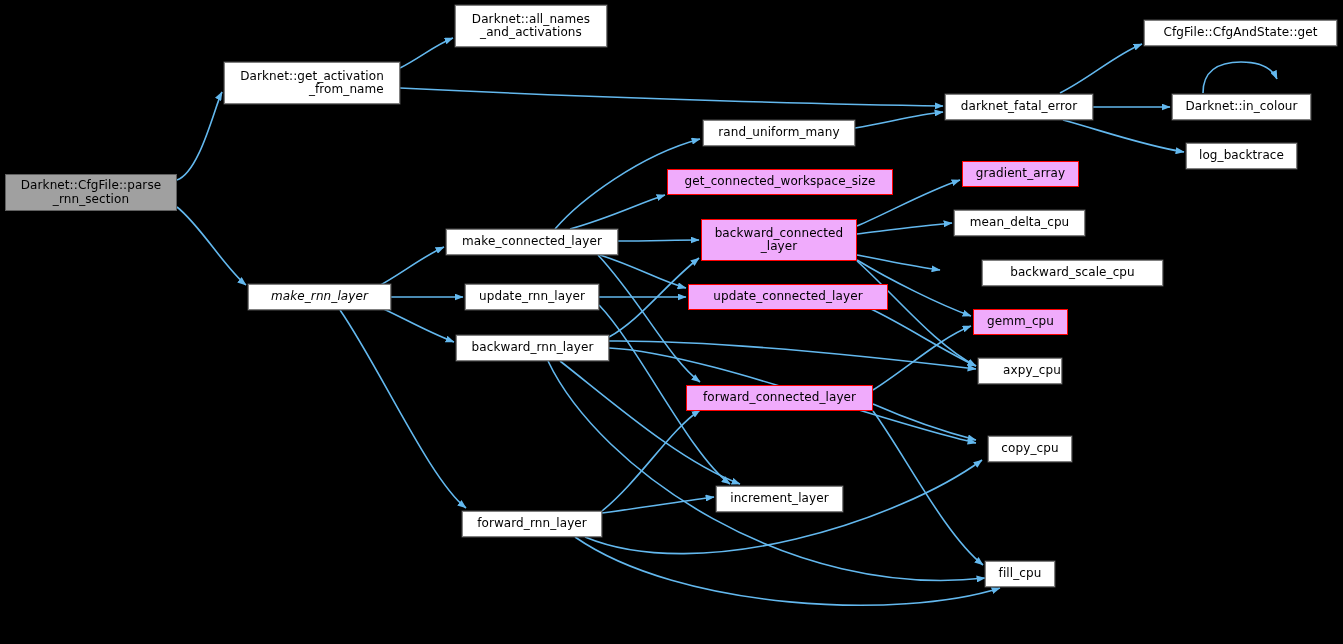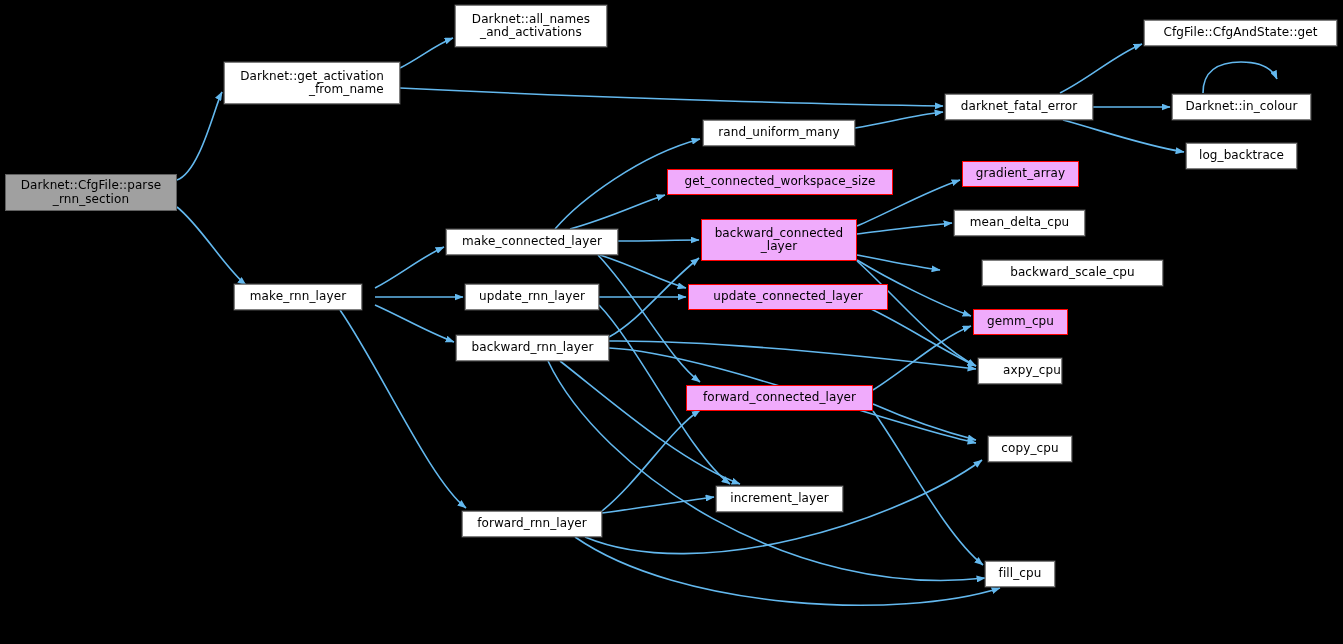--- a/index.html
+++ b/index.html
@@ -116,21 +116,21 @@
       <div class="node plain" style="left: 1172px; top: 94px; width: 139px; height: 26px;">Darknet::in_colour</div>
       <div class="node plain" style="left: 1186px; top: 143px; width: 111px; height: 26px;">log_backtrace</div>
       <div class="node plain" style="left: 703px; top: 120px; width: 152px; height: 26px;">rand_uniform_many</div>
       <div class="node redbox" style="left: 667px; top: 169px; width: 226px; height: 26px;">get_connected_workspace_size</div>
       <div class="node redbox" style="left: 962px; top: 161px; width: 117px; height: 26px;">gradient_array</div>
       <div class="node plain" style="left: 954px; top: 210px; width: 131px; height: 26px;">mean_delta_cpu</div>
       <div class="node plain" style="left: 446px; top: 229px; width: 172px; height: 26px;">make_connected_layer</div>
       <div class="node redbox" style="left: 701px; top: 219px; width: 156px; height: 42px;">backward_connected
 _layer</div>
       <div class="node plain" style="left: 936px; top: 260px; width: 181px; height: 26px; margin-left: 46px;">backward_scale_cpu</div>
-      <div class="node plain" style="left: 234px; top: 284px; width: 128px; height: 26px;">make_rnn_layer</div>
+      <div class="node plain" style="left: 248px; top: 284px; width: 143px; height: 26px; font-style: italic;">make_rnn_layer</div>
       <div class="node plain" style="left: 465px; top: 284px; width: 134px; height: 26px;">update_rnn_layer</div>
       <div class="node redbox" style="left: 688px; top: 284px; width: 200px; height: 26px;">update_connected_layer</div>
       <div class="node redbox" style="left: 973px; top: 309px; width: 95px; height: 26px;">gemm_cpu</div>
       <div class="node plain" style="left: 456px; top: 335px; width: 153px; height: 26px;">backward_rnn_layer</div>
       <div class="node plain" style="left: 978px; top: 358px; width: 84px; height: 26px; padding-left: 24px;">axpy_cpu</div>
       <div class="node redbox" style="left: 686px; top: 385px; width: 187px; height: 26px;">forward_connected_layer</div>
       <div class="node plain" style="left: 978px; top: 436px; width: 84px; height: 26px; margin-left: 10px;">copy_cpu</div>
       <div class="node plain" style="left: 716px; top: 486px; width: 127px; height: 26px;">increment_layer</div>
       <div class="node plain" style="left: 462px; top: 511px; width: 140px; height: 26px;">forward_rnn_layer</div>
       <div class="node plain" style="left: 985px; top: 561px; width: 70px; height: 26px;">fill_cpu</div>

